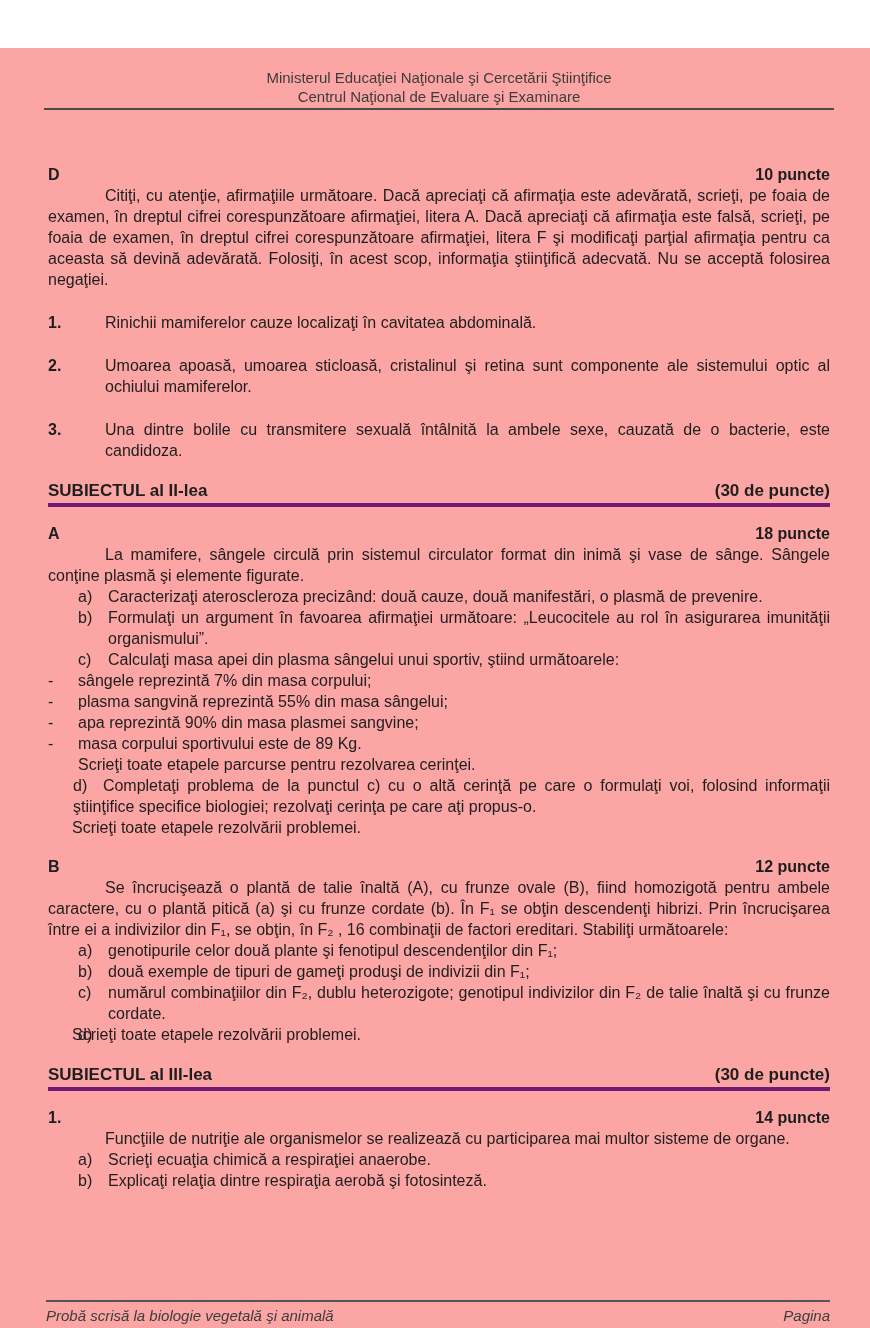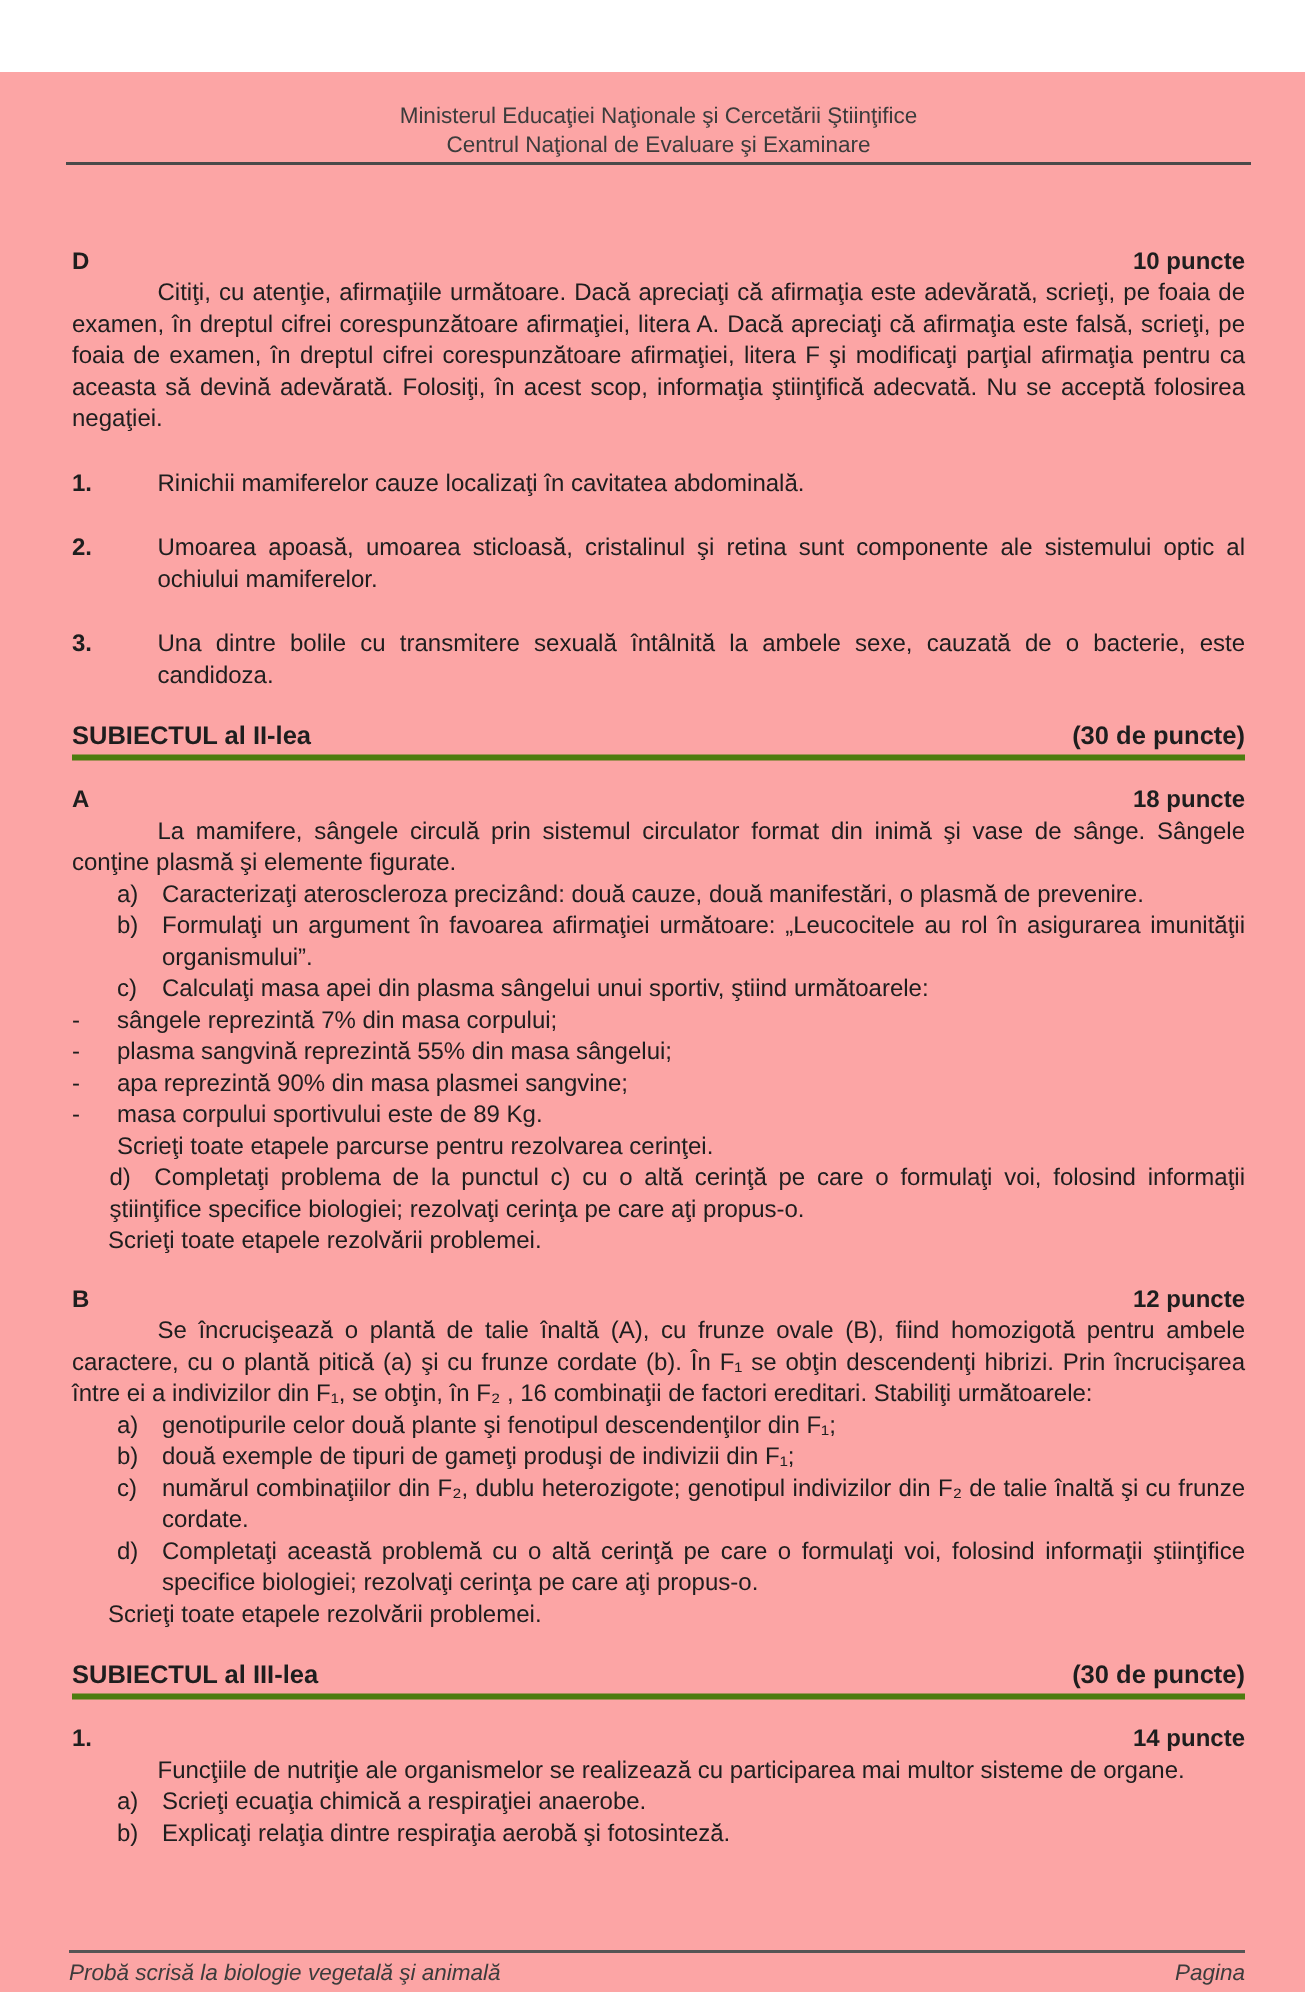--- a/index.html
+++ b/index.html
@@ -23,21 +23,21 @@
 
   .para { text-align:justify; }
   .first-indent { text-indent:57px; }
 
   .statement { position:relative; padding-left:57px; margin-top:22px; text-align:justify; }
   .statement .num { position:absolute; left:0; font-weight:bold; }
 
   .subject-row {
     display:flex; justify-content:space-between;
     font-weight:bold; font-size:17px;
-    border-bottom:4px solid #4d7c0f;
+    border-bottom:4px solid #701a75;
     padding-bottom:2px; margin-top:19px;
   }
   #partA-row { margin-top:16px; }
   #partB-row { margin-top:18px; }
   #q1-row { margin-top:16px; }
 
   .task { position:relative; padding-left:60px; text-align:justify; }
   .task .marker { position:absolute; left:30px; }
 
   .bullet { position:relative; padding-left:30px; text-align:justify; }
@@ -144,21 +144,20 @@
   <div class="task">
     <span class="marker">b)</span>
     <span>două exemple de tipuri de gameţi produşi de indivizii din F₁;</span>
   </div>
   <div class="task">
     <span class="marker">c)</span>
     <span>numărul combinaţiilor din F₂, dublu heterozigote; genotipul indivizilor din F₂ de talie înaltă şi cu frunze cordate.</span>
   </div>
   <div class="task">
     <span class="marker">d)</span>
-    <span>Completaţi această problemă cu o altă cerinţă pe care o formulaţi voi, folosind informaţii ştiinţifice specifice biologiei; rezolvaţi cerinţa pe care aţi propus-o.</span>
   </div>
   <div class="note-shallow">Scrieţi toate etapele rezolvării problemei.</div>
 
   <div class="subject-row">
     <span>SUBIECTUL al III-lea</span>
     <span>(30 de puncte)</span>
   </div>
 
   <div class="points-row" id="q1-row">
     <span>1.</span>

